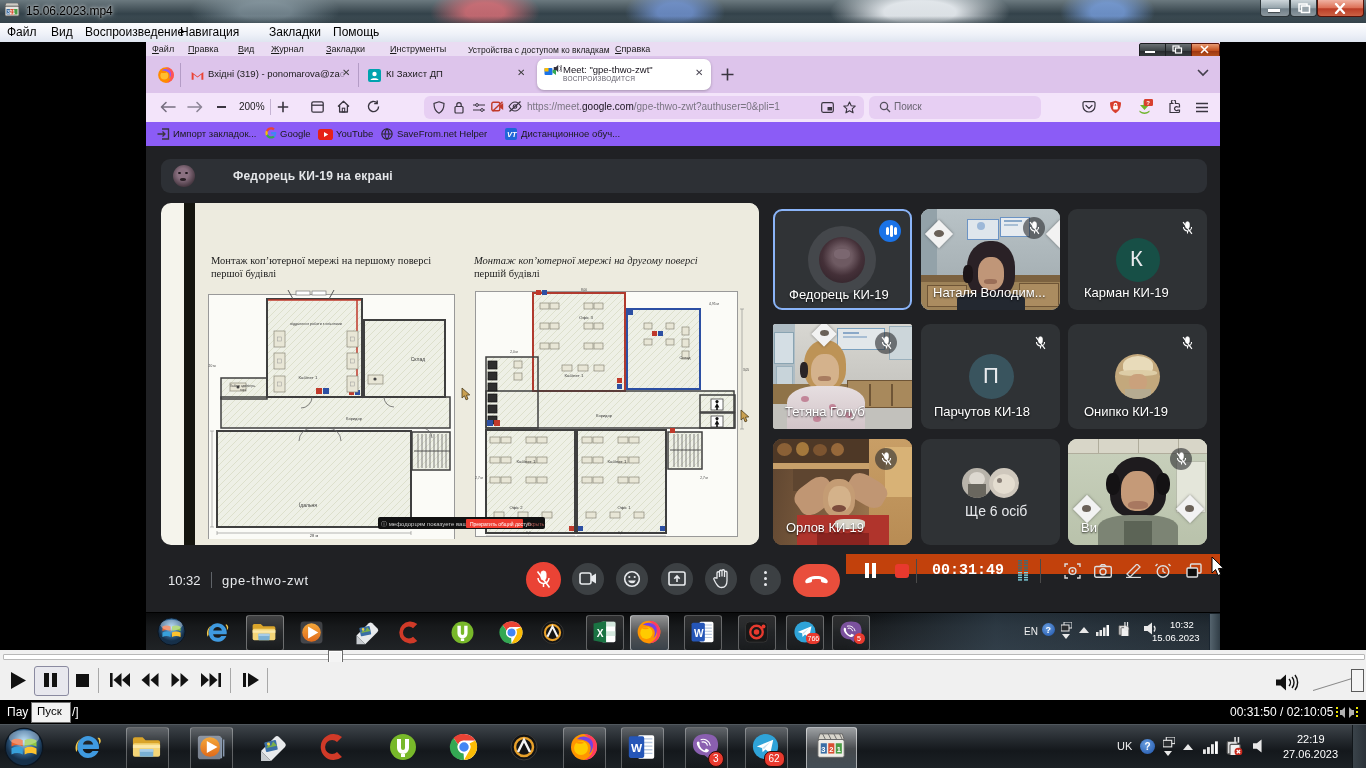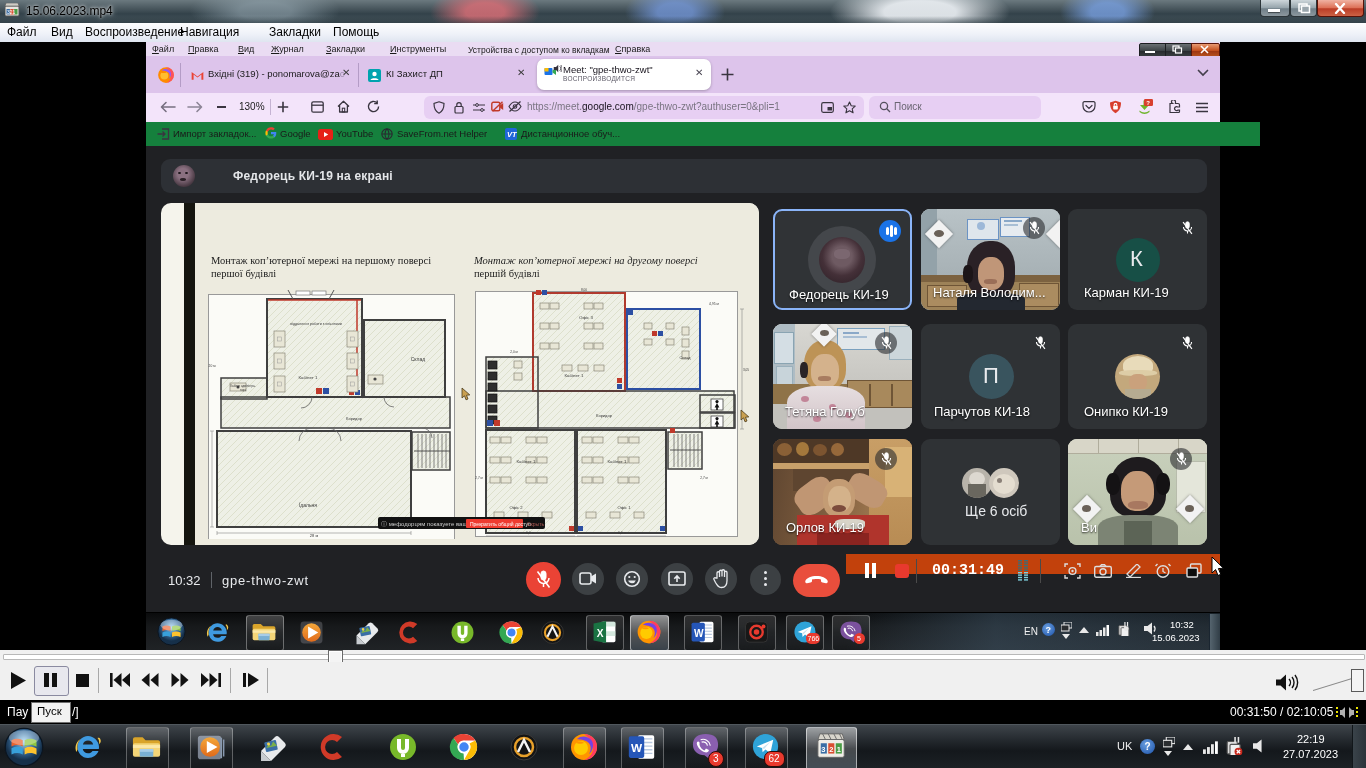--- a/index.html
+++ b/index.html
@@ -133,21 +133,21 @@
   </div>
 
   <div class="abs" style="left:0;top:51px;width:1074px;height:29px;background:#f3e4fa;">
     <svg class="abs" style="left:14px;top:8px" width="16" height="12" viewBox="0 0 16 12">
           <path d="M15 6 H2 M6 1.5 L1.5 6 L6 10.5" stroke="#776f80" stroke-width="1.6" fill="none" stroke-linecap="round" stroke-linejoin="round"></path>
         </svg>
     <svg class="abs" style="left:41px;top:8px" width="16" height="12" viewBox="0 0 16 12">
           <path d="M1 6 H14 M10 1.5 L14.5 6 L10 10.5" stroke="#8d8596" stroke-width="1.6" fill="none" stroke-linecap="round" stroke-linejoin="round"></path>
         </svg>
     <div class="abs" style="left:71px;top:13px;width:9px;height:1.6px;background:#3a3540;"></div>
-    <span class="t" style="left:93px;top:8px;font-size:10px;color:#1a1a1a;">130%</span>
+    <span class="t" style="left:93px;top:8px;font-size:10px;color:#1a1a1a;">200%</span>
     <div class="abs" style="left:124px;top:6px;width:1px;height:16px;background:#c5b3d3;"></div>
     <svg class="abs" style="left:131px;top:8px" width="12" height="12" viewBox="0 0 12 12">
           <path d="M6 0.8 v10.4 M0.8 6 h10.4" stroke="#3a3540" stroke-width="1.6"></path>
         </svg>
     <svg class="abs" style="left:165px;top:8px" width="13" height="12" viewBox="0 0 13 12">
           <rect x=".8" y=".8" width="11.4" height="10.4" rx="1.5" fill="none" stroke="#3a3540" stroke-width="1.3"></rect>
           <path d="M.8 4.2 h11.4" stroke="#3a3540" stroke-width="1.3"></path>
         </svg>
     <svg class="abs" style="left:191px;top:7px" width="13" height="13" viewBox="0 0 13 13">
           <path d="M1 6.5 L6.5 1.2 L12 6.5 M2.6 5.4 V12 h7.8 V5.4" fill="none" stroke="#3a3540" stroke-width="1.3" stroke-linejoin="round"></path>
@@ -215,21 +215,21 @@
           <text x="10.2" y="5.6" font-size="6" fill="#fff" font-family="Liberation Sans" font-weight="bold">?</text>
         </svg>
     <svg class="abs" style="left:1022px;top:7px" width="14" height="14" viewBox="0 0 14 14">
           <path d="M2 5 h2.5 a2 2 0 1 1 3 -1.7 V5 H10 a1.5 1.5 0 0 1 1.5 1.5 v2 h-1.7 a2 2 0 1 0 0 3.2 h1.7 V13 a1 1 0 0 1 -1 1 H2 Z" fill="none" stroke="#3a3540" stroke-width="1.2" transform="translate(0,-1.5)"></path>
         </svg>
     <svg class="abs" style="left:1049px;top:9px" width="14" height="11" viewBox="0 0 14 11">
           <path d="M1 1.5 h12 M1 5.5 h12 M1 9.5 h12" stroke="#3a3540" stroke-width="1.5"></path>
         </svg>
   </div>
 
-  <div class="abs" style="left:0;top:80px;width:1074px;height:24px;background:#15803d;font-size:9.5px;color:#1a1a1a;padding-left:40px;">
+  <div class="abs" style="left:0;top:80px;width:1074px;height:24px;background:#8b5cf6;font-size:9.5px;color:#1a1a1a;">
     <svg class="abs" style="left:11px;top:6px" width="13" height="12" viewBox="0 0 13 12">
           <path d="M5 1 h6.5 v10 H5" fill="none" stroke="#3a3540" stroke-width="1.3"></path>
           <path d="M0.5 6 H8 M5.5 3.5 L8 6 L5.5 8.5" fill="none" stroke="#3a3540" stroke-width="1.3"></path>
         </svg>
     <span class="t" style="left:27px;top:6px;">Импорт закладок...</span>
     <svg class="abs" style="left:119px;top:5px" width="12" height="12" viewBox="0 0 48 48">
           <path fill="#4285F4" d="M45.1 24.5c0-1.6-.1-3.1-.4-4.5H24v8.5h11.8c-.5 2.8-2.1 5.1-4.4 6.7v5.6h7.2c4.2-3.9 6.5-9.6 6.5-16.3z"></path>
           <path fill="#34A853" d="M24 46c6.1 0 11.2-2 14.9-5.4l-7.2-5.6c-2 1.3-4.6 2.1-7.7 2.1-5.9 0-10.9-4-12.7-9.4H3.9v5.8C7.6 40.9 15.2 46 24 46z"></path>
           <path fill="#FBBC05" d="M11.3 27.7c-.5-1.3-.7-2.8-.7-4.2s.3-2.9.7-4.2v-5.8H3.9C2.4 16.4 1.6 20.1 1.6 24s.8 7.6 2.3 10.5l7.4-5.8z"></path>
           <path fill="#EA4335" d="M24 9.5c3.3 0 6.3 1.1 8.6 3.4l6.4-6.4C35.2 2.9 30.1.8 24 .8 15.2.8 7.6 5.9 3.9 13.5l7.4 5.8C13.1 13.5 18.1 9.5 24 9.5z"></path>
@@ -536,21 +536,21 @@
         <svg class="abs micoff" style="left:113px;top:12px" width="13" height="14" viewBox="0 0 17 19">
               <g stroke="#fff" fill="#fff">
                 <rect x="6" y="1" width="5" height="9" rx="2.5"></rect>
                 <path d="M3 8 a5.5 5.5 0 0 0 11 0" fill="none" stroke-width="1.5"></path>
                 <path d="M8.5 13.5 V17" stroke-width="1.5"></path>
                 <path d="M2.5 1.5 L14.5 17.5" stroke-width="1.6"></path>
               </g>
             </svg>
       </div>
 
-      <div class="abs" style="left:627px;top:178px;width:139px;height:105px;border-radius:9px;overflow:hidden;background:#cfcec9;">
+      <div class="abs" style="left:627px;top:178px;width:139px;height:105px;border-radius:3px;overflow:hidden;background:#cfcec9;">
         <div class="abs" style="left:0;top:0;width:139px;height:105px;background:linear-gradient(#d8d7d2,#c2c1bc 75%);"></div>
         <div class="abs" style="left:0;top:0;width:22px;height:72px;background:#aebcc4;"></div>
         <div class="abs" style="left:1px;top:8px;width:18px;height:30px;background:#d4dee4;border:1px solid #8aa4b2;"></div>
         <div class="abs" style="left:3px;top:42px;width:15px;height:20px;background:#c8d4da;border:1px solid #9ab0bc;"></div>
         <div class="abs" style="left:64px;top:4px;width:46px;height:20px;background:#e2e7ea;border:1.5px solid #7aa0be;"></div>
         <div class="abs" style="left:70px;top:8px;width:16px;height:2px;background:#8aa8c8;"></div>
         <div class="abs" style="left:70px;top:12px;width:24px;height:2px;background:#a8bed4;"></div>
         <div class="abs" style="left:116px;top:2px;width:23px;height:32px;background:#ccd6da;border:1px solid #9ab0bc;"></div>
         <div class="abs" style="left:0px;top:60px;width:139px;height:20px;background:#8f7348;"></div>
         <div class="abs" style="left:74px;top:56px;width:65px;height:26px;background:#a8895c;border:1px solid #6f5536;"></div>
@@ -1189,19 +1189,19 @@
       <rect x="1" y="4" width="9" height="11" rx="1" fill="#dcdcdc" stroke="#555"></rect>
       <rect x="3.5" y="6.5" width="9" height="11" rx="1" fill="#f0f0f0" stroke="#555"></rect>
       <path d="M8 0 v5 M11 0 v5" stroke="#e8e8e8" stroke-width="1.4"></path>
       <circle cx="11" cy="13" r="3.5" fill="#c82a1e"></circle>
       <path d="M9.5 11.5 l3 3 m0 -3 l-3 3" stroke="#fff" stroke-width="1.1"></path>
     </svg>
   <svg class="abs" style="left:1253px;top:14px" width="15" height="14" viewBox="0 0 14 13">
       <polygon points="0,4 3.5,4 8,0.5 8,12.5 3.5,9 0,9" fill="#e8e8e8"></polygon>
     </svg>
   <span class="t" style="left:1297px;top:8px;font-size:11px;color:#fff;">22:19</span>
-  <span class="t" style="left:1283px;top:23px;font-size:11px;color:#fff;">27.07.2023</span>
+  <span class="t" style="left:1283px;top:23px;font-size:11px;color:#fff;">27.06.2023</span>
   <div class="abs" style="left:1352px;top:0px;width:14px;height:44px;background:linear-gradient(90deg,#3a434a,#2a3138);border-left:1px solid #11161a;"></div>
 </div>
 
 <svg class="abs" style="left:1211px;top:556px" width="16" height="22" viewBox="0 0 16 22">
     <path d="M1 1 L1 17 L4.6 13.6 L7 19.5 L9.8 18.3 L7.4 12.6 L12.4 12.2 Z" fill="#fff" stroke="#000" stroke-width="1"></path>
   </svg>
 
 </body></html>

